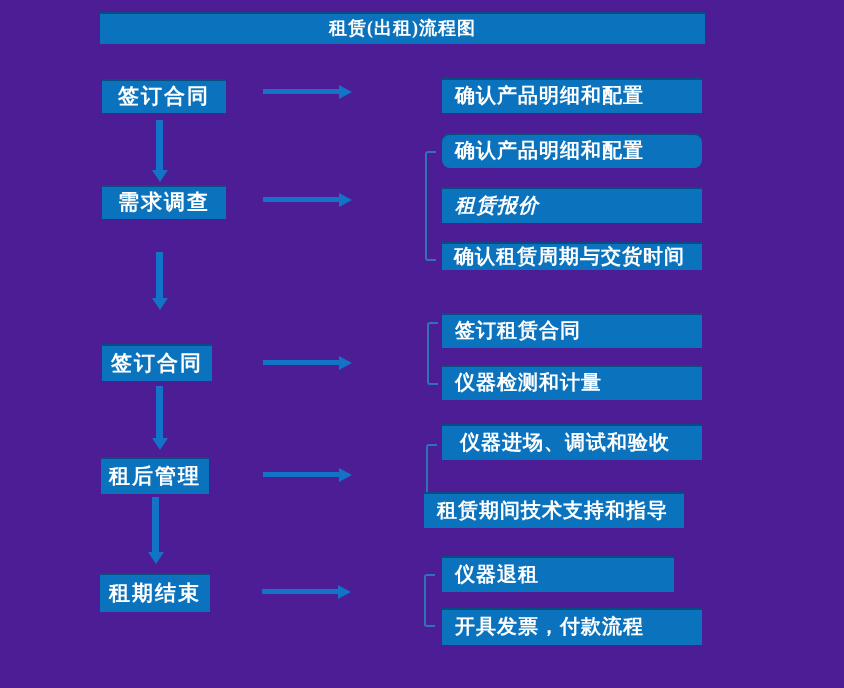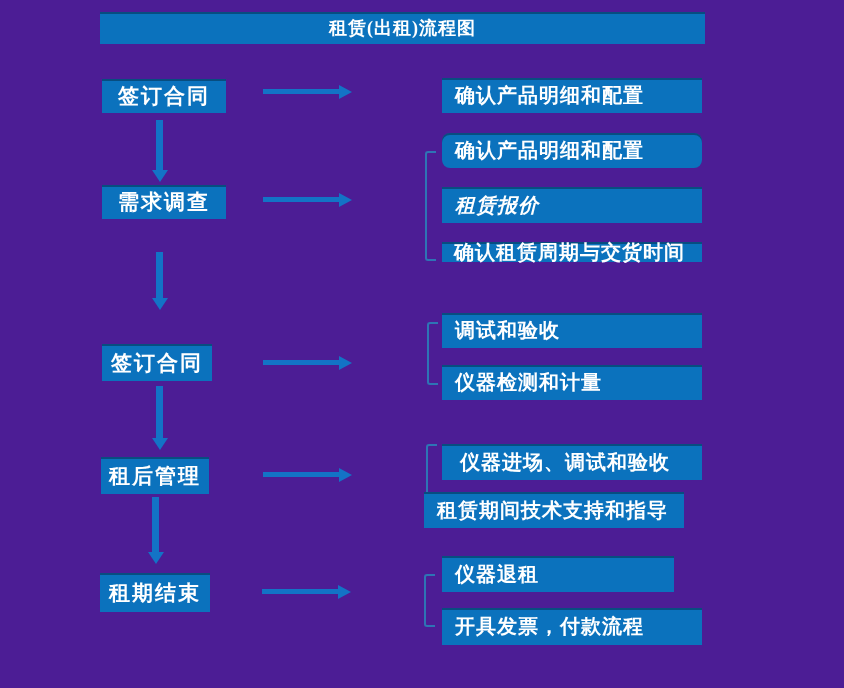--- a/index.html
+++ b/index.html
@@ -109,24 +109,24 @@
 
   <div class="bracket" style="left:425px; top:151px; height:110px;"></div>
   <div class="bracket" style="left:427px; top:322px; height:63px;"></div>
   <div class="bracket" style="left:426px; top:444px; height:54px;"></div>
   <div class="bracket" style="left:424px; top:574px; height:53px;"></div>
 
   <div class="bluebox detail-box" style="left:442px; top:78px;  width:260px; height:35px;">确认产品明细和配置</div>
 
   <div class="bluebox detail-box" style="left:442px; top:133px; width:260px; height:35px;border-radius:8px;">确认产品明细和配置</div>
   <div class="bluebox detail-box" style="left:442px; top:187px; width:260px; height:36px;font-style:italic;">租赁报价</div>
-  <div class="bluebox detail-box" style="left:442px; top:242px; width:260px; height:20px;padding-left:12px;">确认租赁周期与交货时间</div>
+  <div class="bluebox detail-box" style="left:442px; top:242px; width:260px; height:28px;padding-left:12px;">确认租赁周期与交货时间</div>
 
-  <div class="bluebox detail-box" style="left:442px; top:313px; width:260px; height:35px;">调试和验收</div>
+  <div class="bluebox detail-box" style="left:442px; top:313px; width:260px; height:35px;">签订租赁合同</div>
   <div class="bluebox detail-box" style="left:442px; top:365px; width:260px; height:35px;">仪器检测和计量</div>
 
-  <div class="bluebox detail-box" style="left:442px; top:444px; width:260px; height:36px;padding-left:18px;">仪器进场、调试和验收</div>
+  <div class="bluebox detail-box" style="left:442px; top:424px; width:260px; height:36px;padding-left:18px;">仪器进场、调试和验收</div>
   <div class="bluebox detail-box" style="left:424px; top:492px; width:260px; height:36px;">租赁期间技术支持和指导</div>
 
   <div class="bluebox detail-box" style="left:442px; top:556px; width:232px; height:36px;">仪器退租</div>
   <div class="bluebox detail-box" style="left:442px; top:608px; width:260px; height:37px;">开具发票，付款流程</div>
 
 </div>
 
 </body></html>

